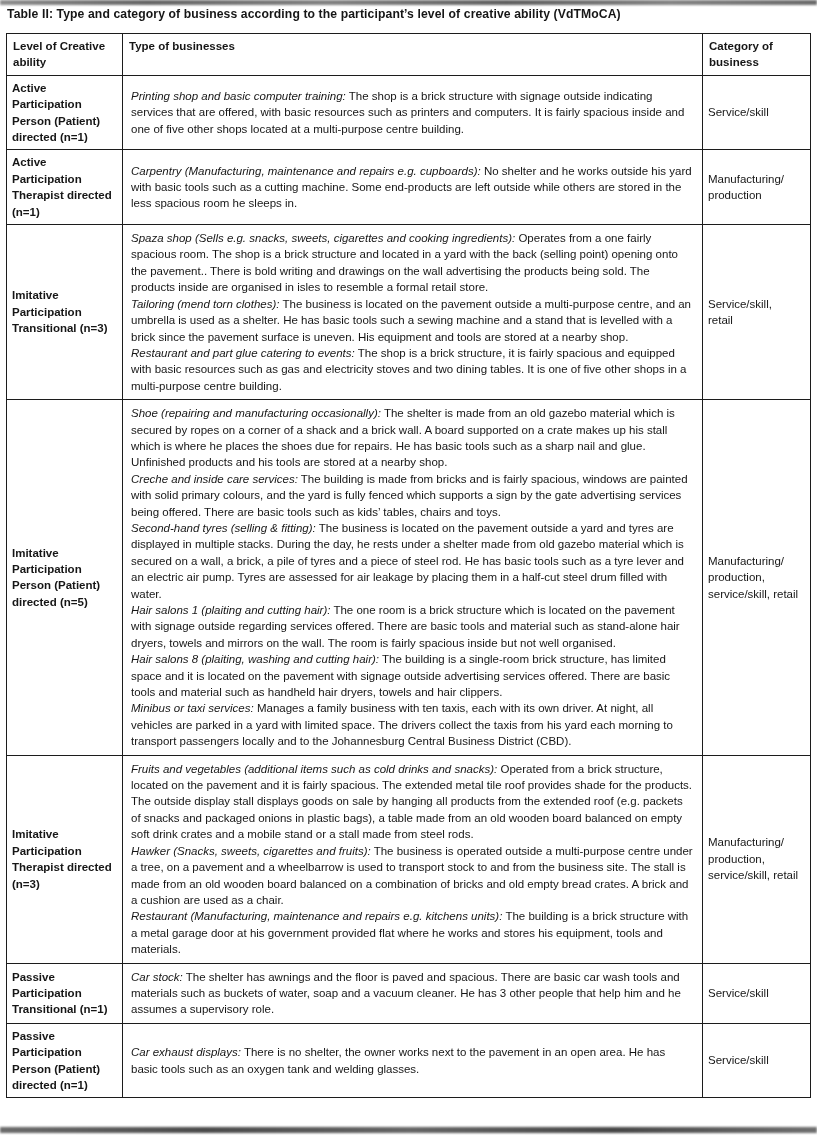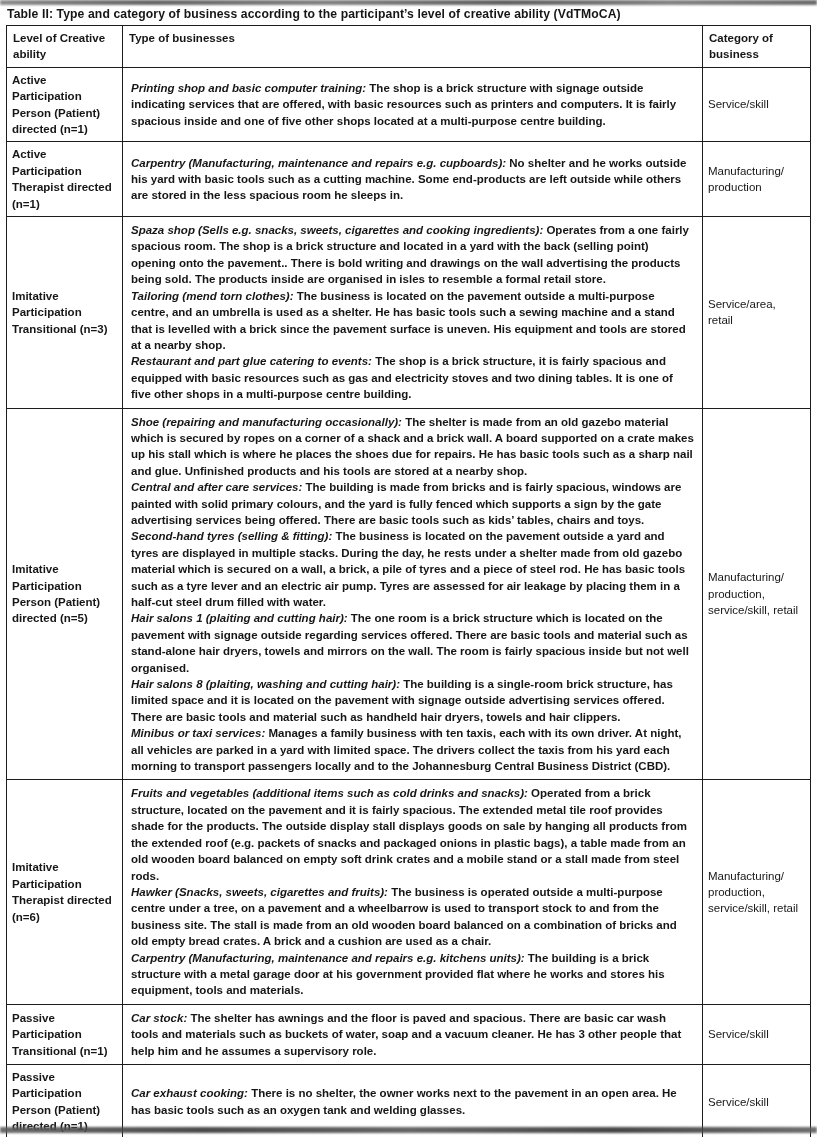--- a/index.html
+++ b/index.html
@@ -35,21 +35,21 @@
   .page {
     position: absolute;
     top: 6px;
     left: 6px;
     width: 805px;
   }
   .table-title {
     font-size: 12.2px;
     font-weight: bold;
     line-height: 15px;
-    margin: 1px 0 3px 1px;
+    margin: 1px 0 11px 1px;
     letter-spacing: 0.1px;
   }
   table.biz-table {
     border-collapse: collapse;
     table-layout: fixed;
     width: 804px;
   }
   .biz-table col.c-level    { width: 116px; }
   .biz-table col.c-type     { width: 580px; }
   .biz-table col.c-category { width: 108px; }
@@ -68,21 +68,20 @@
   }
   td.level-cell {
     vertical-align: middle;
     padding-left: 5px;
     padding-right: 4px;
     font-weight: bold;
   }
   td.type-cell {
     vertical-align: middle;
     padding: 5px 8px;
-    font-weight: bold;
   }
   td.category-cell {
     vertical-align: middle;
     padding-left: 5px;
     padding-right: 4px;
     white-space: pre-line;
   }
   .business { display: block; }
   .biz-name {
     font-style: italic;
@@ -125,59 +124,59 @@
     <td class="category-cell"><span>Manufacturing/
 production</span></td>
   </tr>
         <tr>
     <td class="level-cell"><span>Imitative Participation Transitional (n=3)</span></td>
     <td class="type-cell">
             <div class="business"><span class="biz-name">Spaza shop (Sells e.g. snacks, sweets, cigarettes and cooking ingredients):</span> <span class="biz-desc">Operates from a one fairly spacious room. The shop is a brick structure and located in a yard with the back (selling point) opening onto the pavement.. There is bold writing and drawings on the wall advertising the products being sold. The products inside are organised in isles to resemble a formal retail store.</span></div>
             <div class="business"><span class="biz-name">Tailoring (mend torn clothes):</span> <span class="biz-desc">The business is located on the pavement outside a multi-purpose centre, and an umbrella is used as a shelter. He has basic tools such a sewing machine and a stand that is levelled with a brick since the pavement surface is uneven. His equipment and tools are stored at a nearby shop.</span></div>
             <div class="business"><span class="biz-name">Restaurant and part glue catering to events:</span> <span class="biz-desc">The shop is a brick structure, it is fairly spacious and equipped with basic resources such as gas and electricity stoves and two dining tables. It is one of five other shops in a multi-purpose centre building.</span></div>
           </td>
-    <td class="category-cell"><span>Service/area,
+    <td class="category-cell"><span>Service/skill,
 retail</span></td>
   </tr>
         <tr>
     <td class="level-cell"><span>Imitative Participation Person (Patient) directed (n=5)</span></td>
     <td class="type-cell">
             <div class="business"><span class="biz-name">Shoe (repairing and manufacturing occasionally):</span> <span class="biz-desc">The shelter is made from an old gazebo material which is secured by ropes on a corner of a shack and a brick wall. A board supported on a crate makes up his stall which is where he places the shoes due for repairs. He has basic tools such as a sharp nail and glue. Unfinished products and his tools are stored at a nearby shop.</span></div>
-            <div class="business"><span class="biz-name">Central and after care services:</span> <span class="biz-desc">The building is made from bricks and is fairly spacious, windows are painted with solid primary colours, and the yard is fully fenced which supports a sign by the gate advertising services being offered. There are basic tools such as kids’ tables, chairs and toys.</span></div>
+            <div class="business"><span class="biz-name">Creche and inside care services:</span> <span class="biz-desc">The building is made from bricks and is fairly spacious, windows are painted with solid primary colours, and the yard is fully fenced which supports a sign by the gate advertising services being offered. There are basic tools such as kids’ tables, chairs and toys.</span></div>
             <div class="business"><span class="biz-name">Second-hand tyres (selling &amp; fitting):</span> <span class="biz-desc">The business is located on the pavement outside a yard and tyres are displayed in multiple stacks. During the day, he rests under a shelter made from old gazebo material which is secured on a wall, a brick, a pile of tyres and a piece of steel rod. He has basic tools such as a tyre lever and an electric air pump. Tyres are assessed for air leakage by placing them in a half-cut steel drum filled with water.</span></div>
             <div class="business"><span class="biz-name">Hair salons 1 (plaiting and cutting hair):</span> <span class="biz-desc">The one room is a brick structure which is located on the pavement with signage outside regarding services offered. There are basic tools and material such as stand-alone hair dryers, towels and mirrors on the wall. The room is fairly spacious inside but not well organised.</span></div>
             <div class="business"><span class="biz-name">Hair salons 8 (plaiting, washing and cutting hair):</span> <span class="biz-desc">The building is a single-room brick structure, has limited space and it is located on the pavement with signage outside advertising services offered. There are basic tools and material such as handheld hair dryers, towels and hair clippers.</span></div>
             <div class="business"><span class="biz-name">Minibus or taxi services:</span> <span class="biz-desc">Manages a family business with ten taxis, each with its own driver. At night, all vehicles are parked in a yard with limited space. The drivers collect the taxis from his yard each morning to transport passengers locally and to the Johannesburg Central Business District (CBD).</span></div>
           </td>
     <td class="category-cell"><span>Manufacturing/
 production,
 service/skill, retail</span></td>
   </tr>
         <tr>
-    <td class="level-cell"><span>Imitative Participation Therapist directed (n=6)</span></td>
+    <td class="level-cell"><span>Imitative Participation Therapist directed (n=3)</span></td>
     <td class="type-cell">
             <div class="business"><span class="biz-name">Fruits and vegetables (additional items such as cold drinks and snacks):</span> <span class="biz-desc">Operated from a brick structure, located on the pavement and it is fairly spacious. The extended metal tile roof provides shade for the products. The outside display stall displays goods on sale by hanging all products from the extended roof (e.g. packets of snacks and packaged onions in plastic bags), a table made from an old wooden board balanced on empty soft drink crates and a mobile stand or a stall made from steel rods.</span></div>
             <div class="business"><span class="biz-name">Hawker (Snacks, sweets, cigarettes and fruits):</span> <span class="biz-desc">The business is operated outside a multi-purpose centre under a tree, on a pavement and a wheelbarrow is used to transport stock to and from the business site. The stall is made from an old wooden board balanced on a combination of bricks and old empty bread crates. A brick and a cushion are used as a chair.</span></div>
-            <div class="business"><span class="biz-name">Carpentry (Manufacturing, maintenance and repairs e.g. kitchens units):</span> <span class="biz-desc">The building is a brick structure with a metal garage door at his government provided flat where he works and stores his equipment, tools and materials.</span></div>
+            <div class="business"><span class="biz-name">Restaurant (Manufacturing, maintenance and repairs e.g. kitchens units):</span> <span class="biz-desc">The building is a brick structure with a metal garage door at his government provided flat where he works and stores his equipment, tools and materials.</span></div>
           </td>
     <td class="category-cell"><span>Manufacturing/
 production,
 service/skill, retail</span></td>
   </tr>
         <tr>
     <td class="level-cell"><span>Passive Participation Transitional (n=1)</span></td>
     <td class="type-cell">
             <div class="business"><span class="biz-name">Car stock:</span> <span class="biz-desc">The shelter has awnings and the floor is paved and spacious. There are basic car wash tools and materials such as buckets of water, soap and a vacuum cleaner. He has 3 other people that help him and he assumes a supervisory role.</span></div>
           </td>
     <td class="category-cell"><span>Service/skill</span></td>
   </tr>
         <tr>
     <td class="level-cell"><span>Passive Participation Person (Patient) directed (n=1)</span></td>
     <td class="type-cell">
-            <div class="business"><span class="biz-name">Car exhaust cooking:</span> <span class="biz-desc">There is no shelter, the owner works next to the pavement in an open area. He has basic tools such as an oxygen tank and welding glasses.</span></div>
+            <div class="business"><span class="biz-name">Car exhaust displays:</span> <span class="biz-desc">There is no shelter, the owner works next to the pavement in an open area. He has basic tools such as an oxygen tank and welding glasses.</span></div>
           </td>
     <td class="category-cell"><span>Service/skill</span></td>
   </tr>
       </tbody>
   </table>
 </div>
 
 <div class="scan-bar-bottom"></div>
 
 </body></html>

